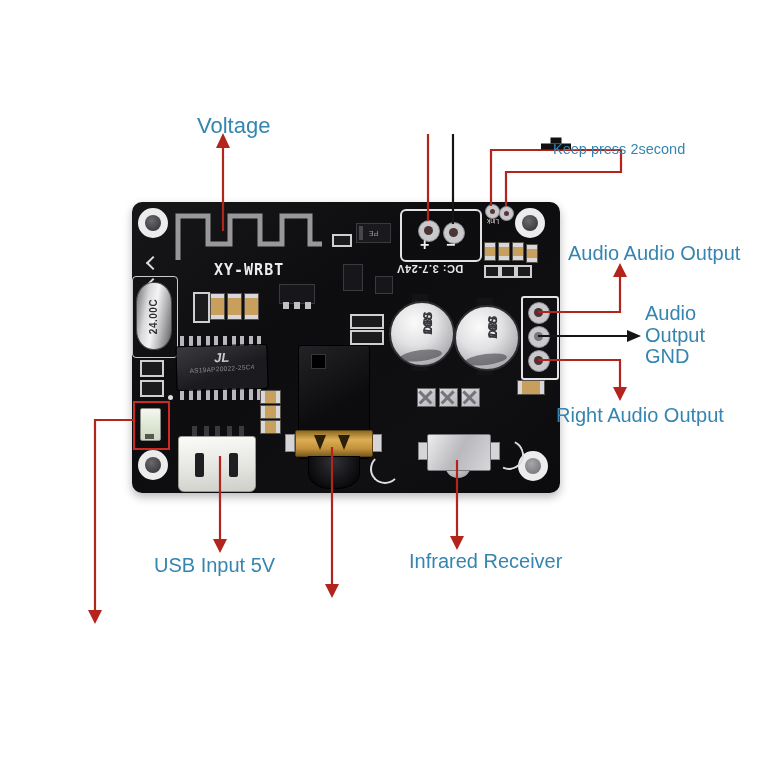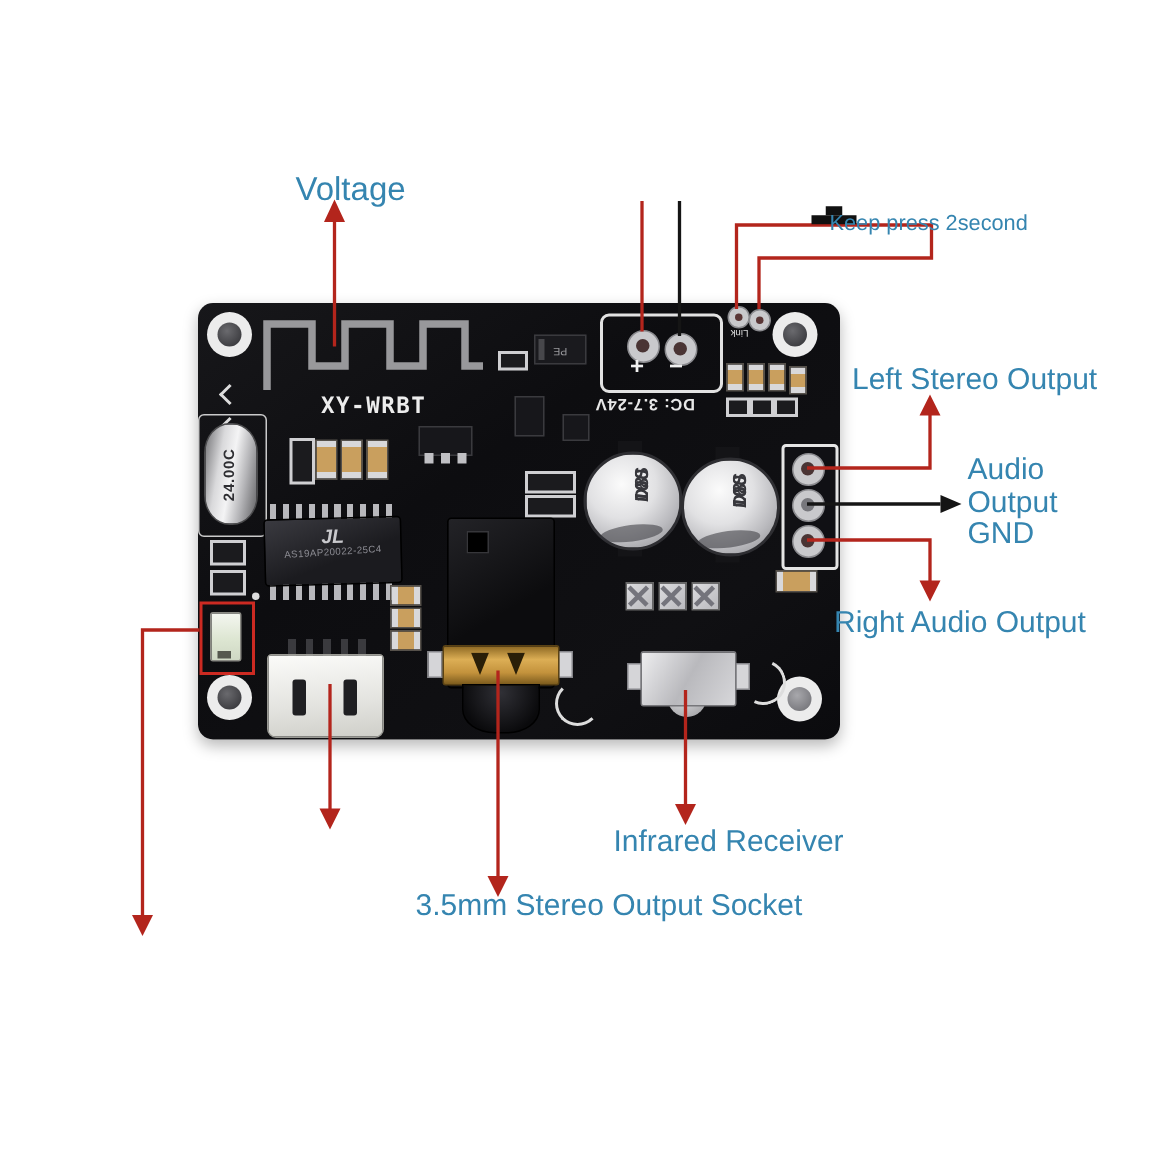--- a/index.html
+++ b/index.html
@@ -250,28 +250,28 @@
     </g>
   </svg>
 
   <div class="lbl" style="left:197px;top:114px;font-size:22px;">Voltage</div>
 
 
   <div class="lbl small" style="left:553px;top:104px;margin-top:36px;">
     <div>Keep press 2second</div>
   </div>
 
-  <div class="lbl" style="left:568px;top:242px;">Left Stereo Output</div>
+  <div class="lbl" style="left:568px;top:242px;">Audio Audio Output</div>
 
   <div class="lbl" style="left:645px;top:303px;line-height:21.5px;">
     <div>Audio</div>
     <div>Output</div>
     <div>GND</div>
   </div>
 
   <div class="lbl" style="left:556px;top:404px;">Right Audio Output</div>
 
+  <div class="lbl" style="left:154px;top:554px;">USB Input 5V</div>
 
   <div class="lbl" style="left:409px;top:550px;text-align:right;">Infrared Receiver</div>
 
-  <div class="lbl" style="left:277px;top:593px;">3.5mm Stereo Output Socket</div>
 
 </div>
 
 </body></html>

